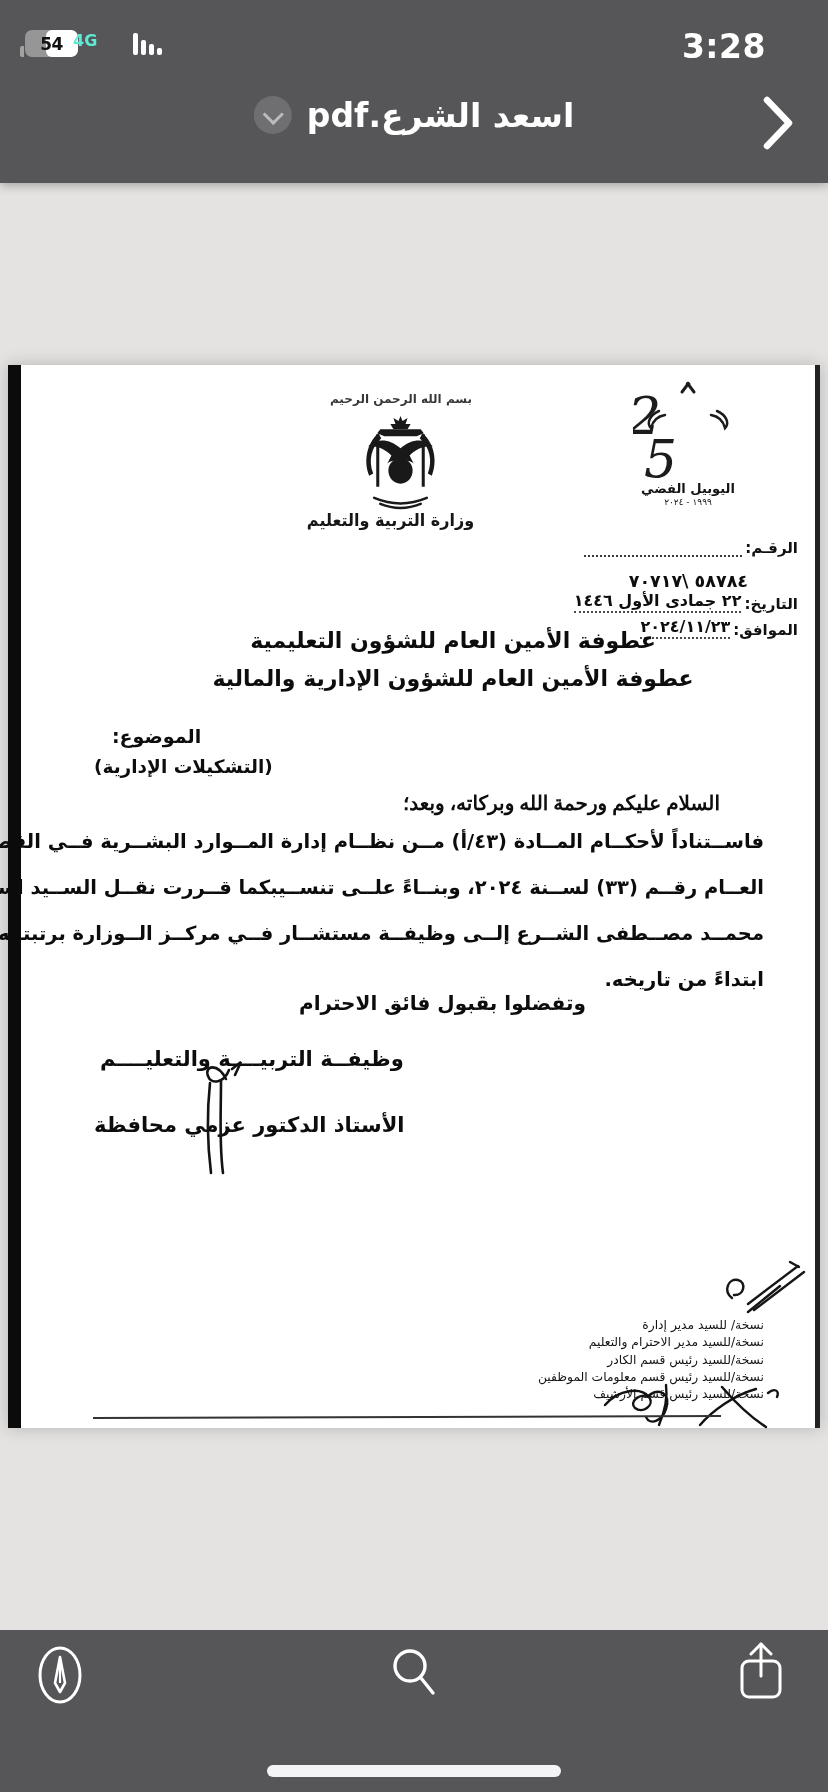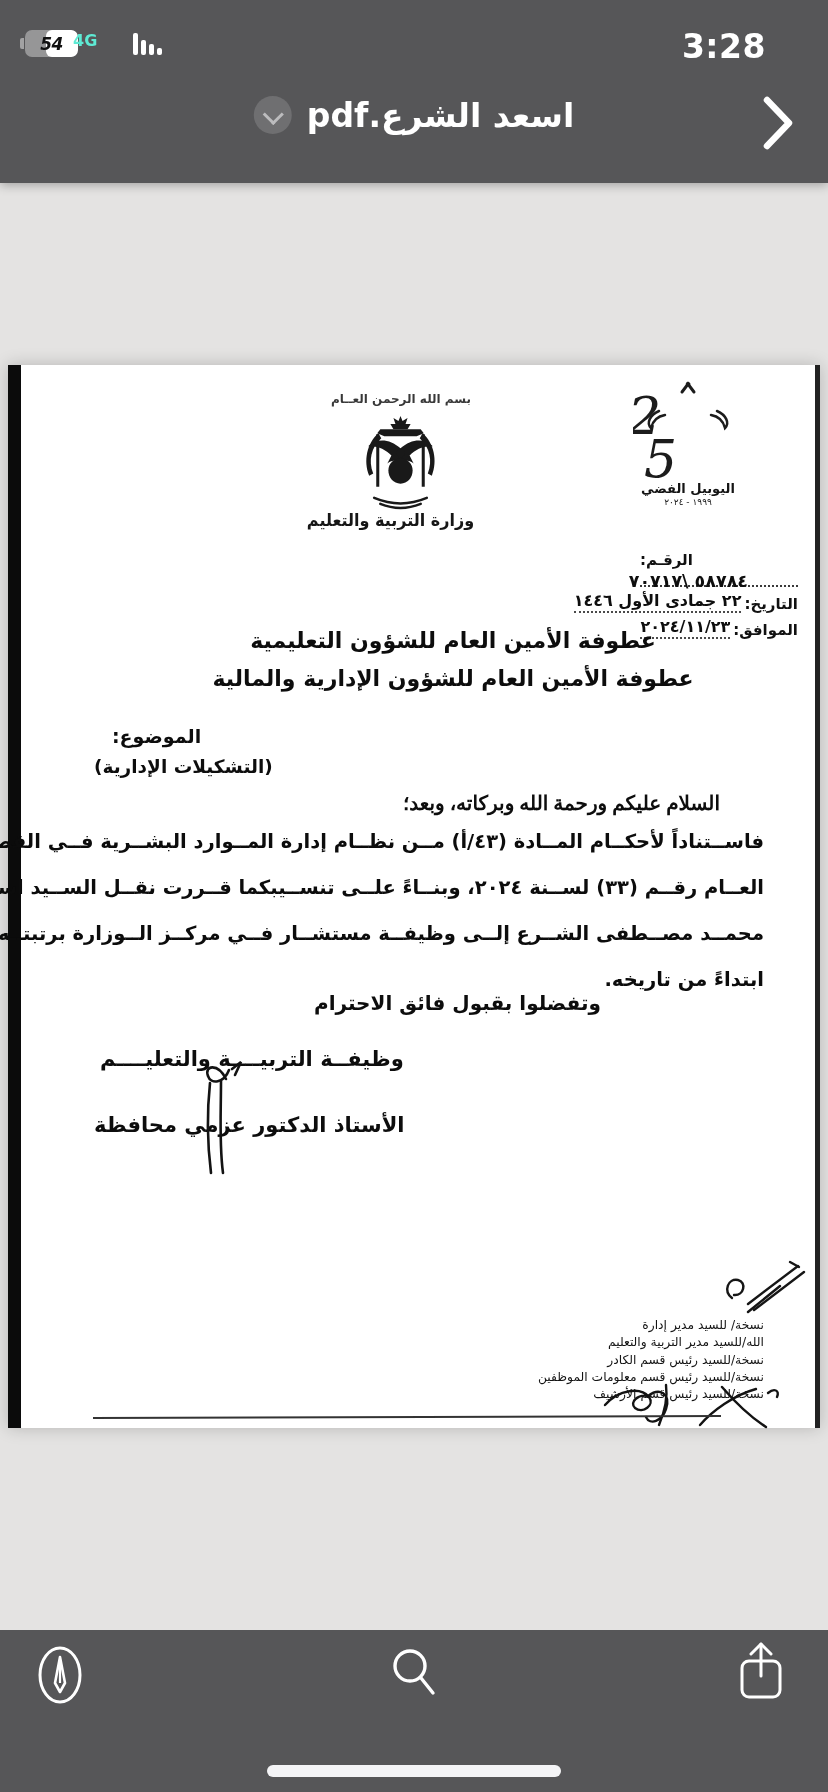--- a/index.html
+++ b/index.html
@@ -3,21 +3,21 @@
 <meta charset="utf-8">
 <style>
   * { margin:0; padding:0; box-sizing:border-box; }
   html,body { width:828px; height:1792px; overflow:hidden; }
   body { background:#e4e3e2; font-family:"DejaVu Sans", sans-serif; position:relative; }
   .rtl { direction:rtl; unicode-bidi:isolate; }
   .ltr { direction:ltr; unicode-bidi:isolate; }
 
   
   #navbar { position:absolute; top:0; left:0; width:828px; height:183px; background:#565658; box-shadow:0 2px 10px rgba(0,0,0,.30); z-index:5; }
-  .battery { position:absolute; left:20px; top:30px; display:flex; align-items:center;font-style:italic; }
+  .battery { position:absolute; left:20px; top:30px; display:flex; align-items:flex-end; }
   .battery-nub { width:4px; height:11px; background:rgba(255,255,255,.45); border-radius:2px 0 0 2px; margin-right:1px; }
   .battery-body { position:relative; width:53px; height:27px; border-radius:7px; background:rgba(255,255,255,.38); overflow:hidden; }
   .battery-fill { position:absolute; right:0; top:0; bottom:0; width:60%; background:#ffffff; border-radius:6px; }
   .battery-num { position:absolute; inset:0; display:flex; align-items:center; justify-content:center; font-size:17px; font-weight:bold; color:#111; letter-spacing:-.5px; }
   .net { position:absolute; left:73px; top:31px; color:#5eead4; font-size:16px; font-weight:600; }
   .sig { position:absolute; left:133px; top:33px; display:flex; align-items:flex-end; gap:3px; height:22px; }
   .sig i { display:block; width:5px; background:#fff; border-radius:2px; }
   .sig i:nth-child(1){height:22px;} .sig i:nth-child(2){height:15px;} .sig i:nth-child(3){height:11px;} .sig i:nth-child(4){height:7px;}
   .time { position:absolute; right:62px; top:27px; color:#fff; font-size:33px; font-weight:600; letter-spacing:.5px; }
   .title-group { position:absolute; top:96px; left:50%; transform:translateX(-50%); display:flex; align-items:flex-start; gap:15px; }
@@ -37,34 +37,34 @@
 
   .jubilee { position:absolute; left:616px; top:16px; width:128px; text-align:center; }
   .jlabel { font-size:13px; font-weight:bold; color:#141414; margin-top:-4px; }
   .jyears { font-size:9px; color:#222; letter-spacing:2px; margin-top:1px; }
 
   .field { position:absolute; right:22px; display:flex; flex-direction:row; align-items:flex-end; gap:3px; }
   .flabel { font-size:15px; font-weight:bold; color:#111; white-space:nowrap; }
   .dots { display:inline-block; width:158px; height:15px; border-bottom:2px dotted #3a3a3a; }
   .dotted { border-bottom:2px dotted #4a4a4a; padding-bottom:1px; }
   .fval { font-size:16px; font-weight:bold; color:#0e0e0e; white-space:nowrap;margin-left:28px; }
-  .f-num { top:186px;flex-direction:column; } .f-date { top:226px; } .f-greg { top:252px; }
+  .f-num { top:174px; } .f-date { top:226px; } .f-greg { top:252px; }
   .fvalue-num { position:absolute; right:72px; top:206px; font-size:17.5px; font-weight:bold; color:#0e0e0e; }
 
   .addressees { position:absolute; left:200px; top:257px; width:490px; text-align:center; font-size:22px; font-weight:bold; color:#0d0d0d; line-height:37.5px; white-space:nowrap; }
   .subject-label { position:absolute; left:104px; top:360px; font-size:19px; font-weight:bold; color:#0d0d0d; }
   .subject-value { position:absolute; left:86px; top:391px; font-size:18.5px; font-weight:bold; color:#0d0d0d; }
   .salutation { position:absolute; right:100px; top:426px; font-size:20px; font-weight:bold; color:#0d0d0d; white-space:nowrap;font-family:Liberation Serif, serif; }
 
   .body-text { position:absolute; left:48px; right:56px; top:462px; color:#0c0c0c; }
   .bline { font-size:19.5px; font-weight:bold; line-height:30px; margin-bottom:16px; white-space:nowrap; }
   .just { text-align:justify; text-align-last:justify; }
   .last { text-align:right; }
 
-  .closing { position:absolute; left:306px; top:626px; font-size:20px; font-weight:bold; color:#0d0d0d; white-space:nowrap; }
+  .closing { position:absolute; left:291px; top:626px; font-size:20px; font-weight:bold; color:#0d0d0d; white-space:nowrap; }
   .min-title { position:absolute; left:92px; top:682px; font-size:21px; font-weight:bold; color:#0d0d0d; white-space:nowrap; }
   .min-name { position:absolute; left:86px; top:748px; font-size:21px; font-weight:bold; color:#0d0d0d; white-space:nowrap; z-index:1; }
   .sig-main { position:absolute; left:172px; top:694px; z-index:2; }
   .sig-initials { position:absolute; left:710px; top:893px; }
   .cc { position:absolute; right:56px; top:952px; text-align:right; font-size:12.3px; color:#141414; line-height:17.3px; white-space:nowrap; }
   .sig-b1 { position:absolute; left:592px; top:1014px; }
   .sig-b2 { position:absolute; left:684px; top:1016px; }
   .footer-line { position:absolute; left:85px; top:1051px; width:628px; border-top:2px solid #333; transform:rotate(-.2deg); }
 
   
@@ -100,21 +100,21 @@
     </div>
     <svg class="back" width="36" height="58" viewBox="0 0 36 58">
       <polyline points="7,6 29,29 7,52" fill="none" stroke="#ffffff" stroke-width="6.5" stroke-linecap="round" stroke-linejoin="round"></polyline>
     </svg>
   </header>
 
   <main id="page">
     <div class="edge-left"></div>
     <div class="edge-right"></div>
 
-    <div class="basmala rtl">بسم الله الرحمن العــام</div>
+    <div class="basmala rtl">بسم الله الرحمن الرحيم</div>
 
     <svg class="emblem" width="125" height="96" viewBox="0 0 120 95">
       <g fill="#191919" stroke="none">
         <path d="M60 1l2 5 5-3-2 6h5l-3 5H53l-3-5h5l-2-6 5 3z"></path>
         <path d="M40 14h40l3 4-7 3H44l-7-3z"></path>
         <path d="M38 18c-11 10-15 27-9 42l4-2c-5-13-2-26 8-35z"></path>
         <path d="M82 18c11 10 15 27 9 42l-4-2c5-13 2-26-8-35z"></path>
         <rect x="36" y="19" width="3" height="52"></rect>
         <rect x="81" y="19" width="3" height="52"></rect>
         <path d="M60 33C49 23 36 23 28 31c9-1 17 3 23 9l-4 8c5-4 9-4 13 2 4-6 8-6 13-2l-4-8c6-6 14-10 23-9-8-8-21-8-32 2z"></path>
@@ -196,21 +196,21 @@
         <path d="M14 40c-9-7-4-20 6-18 9 2 6 16-4 15"></path>
         <path d="M30 46L80 8"></path>
         <path d="M36 52L86 14"></path>
         <path d="M30 54l32-26"></path>
         <path d="M72 4l9 5"></path>
       </g>
     </svg>
 
     <div class="cc rtl">
       <div>نسخة/ للسيد مدير إدارة</div>
-      <div>الله/للسيد مدير التربية والتعليم</div>
+      <div>نسخة/للسيد مدير الاحترام والتعليم</div>
       <div>نسخة/للسيد رئيس قسم الكادر</div>
       <div>نسخة/للسيد رئيس قسم معلومات الموظفين</div>
       <div>نسخة/للسيد رئيس قسم الأرشيف</div>
     </div>
 
     <svg class="sig-b1" width="95" height="52" viewBox="0 0 95 52">
       <g fill="none" stroke="#131313" stroke-width="2.4" stroke-linecap="round">
         <path d="M5 26C19 10 41 8 49 18c6 8-6 17-14 11-6-6 3-14 13-12"></path>
         <path d="M48 17c12-9 23-2 18 13-4 12-16 17-20 8"></path>
         <path d="M66 6c2 14-2 28-7 40"></path>

